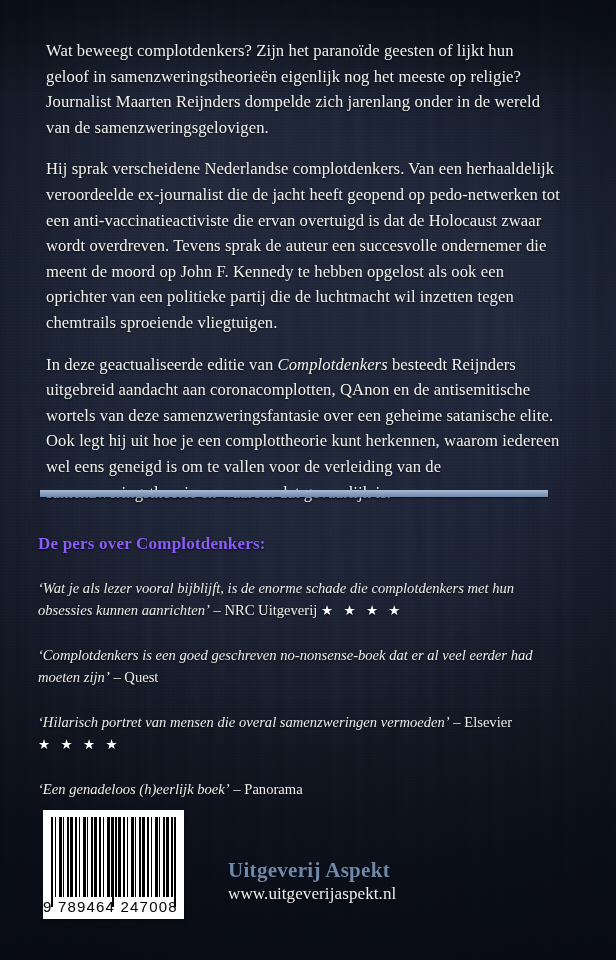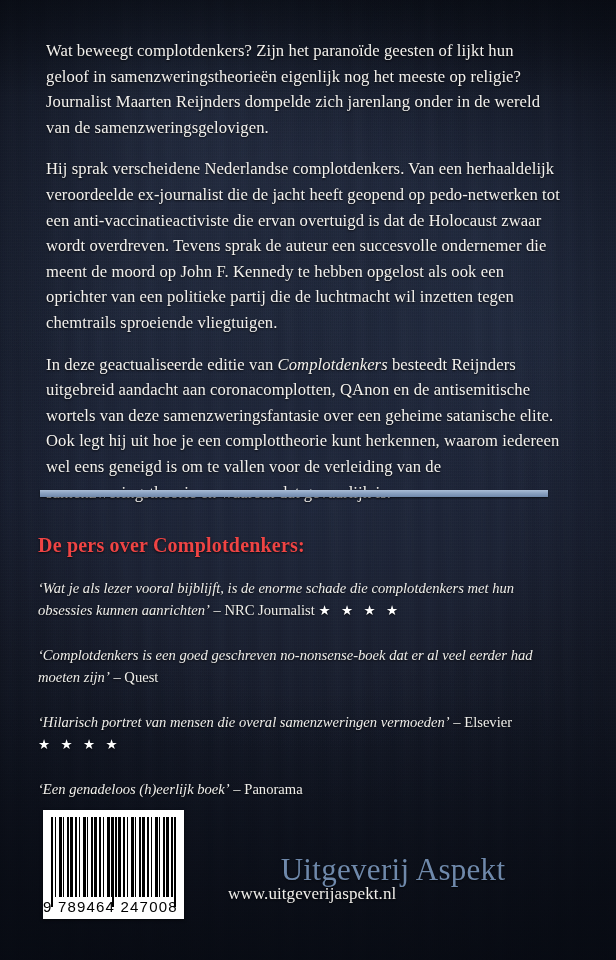--- a/index.html
+++ b/index.html
@@ -98,23 +98,23 @@
     height: 7px;
     background: linear-gradient(180deg, #a9bdd6 0%, #8ba2c1 45%, #6f88ab 100%);
     box-shadow: 0 1px 2px rgba(0,0,0,0.6);
   }
 
   
   .press-heading {
     position: absolute;
     left: 38px;
     top: 534px;
-    font-size: 20px;
+    font-size: 17px;
     font-weight: bold;
-    color: #ef4444;
+    color: #8b5cf6;
     letter-spacing: 0.2px;
     text-shadow: 0 1px 2px rgba(0,0,0,0.7);
   }
   .quotes {
     position: absolute;
     left: 38px;
     top: 578px;
     width: 516px;
   }
   .quote {
@@ -185,27 +185,26 @@
   }
 
   
   .publisher {
     position: absolute;
     left: 228px;
     top: 856px;
     width: 330px;
   }
   .publisher-name {
-    font-size: 31px;
-    font-weight: normal;
+    font-size: 21px;
+    font-weight: bold;
     color: #6f89ab;
     letter-spacing: 0.3px;
     line-height: 28px;
     text-shadow: 0 1px 2px rgba(0,0,0,0.6);
-    text-align: center;
   }
   .publisher-url {
     margin-top: 0;
     font-size: 17px;
     color: #f1efeb;
     letter-spacing: 0.1px;
     text-shadow: 0 1px 2px rgba(0,0,0,0.65);
   }
 </style>
 </head>
@@ -226,21 +225,21 @@
       <p>Hij sprak verscheidene Nederlandse complotdenkers. Van een herhaaldelijk veroordeelde ex-journalist die de jacht heeft geopend op pedo-netwerken tot een anti-vaccinatieactiviste die ervan overtuigd is dat de Holocaust zwaar wordt overdreven. Tevens sprak de auteur een succesvolle ondernemer die meent de moord op John F. Kennedy te hebben opgelost als ook een oprichter van een politieke partij die de luchtmacht wil inzetten tegen chemtrails sproeiende vliegtuigen.</p>
       <p><span>In deze geactualiseerde editie van </span><em>Complotdenkers</em><span> besteedt Reijnders uitgebreid aandacht aan coronacomplotten, QAnon en de antisemitische wortels van deze samenzweringsfantasie over een geheime satanische elite. Ook legt hij uit hoe je een complottheorie kunt herkennen, waarom iedereen wel eens geneigd is om te vallen voor de verleiding van de samenzweringstheorie en waarom dat gevaarlijk is.</span></p>
     </div>
 
     <div class="divider"></div>
 
     <div class="press-heading">De pers over Complotdenkers:</div>
 
     <div class="quotes">
       <p class="quote">
-        <span class="q-text">‘Wat je als lezer vooral bijblijft, is de enorme schade die complotdenkers met hun obsessies kunnen aanrichten’</span><span class="q-src"> – NRC Journalist </span><span class="q-stars">★ ★ ★ ★</span>
+        <span class="q-text">‘Wat je als lezer vooral bijblijft, is de enorme schade die complotdenkers met hun obsessies kunnen aanrichten’</span><span class="q-src"> – NRC Uitgeverij </span><span class="q-stars">★ ★ ★ ★</span>
       </p>
       <p class="quote">
         <span class="q-text">‘Complotdenkers is een goed geschreven no-nonsense-boek dat er al veel eerder had moeten zijn’</span><span class="q-src"> – Quest</span><span class="q-stars"></span>
       </p>
       <p class="quote">
         <span class="q-text">‘Hilarisch portret van mensen die overal samenzweringen vermoeden’</span><span class="q-src"> – Elsevier</span><br><span class="q-stars">★ ★ ★ ★</span>
       </p>
       <p class="quote">
         <span class="q-text">‘Een genadeloos (h)eerlijk boek’</span><span class="q-src"> – Panorama</span><span class="q-stars"></span>
       </p>

